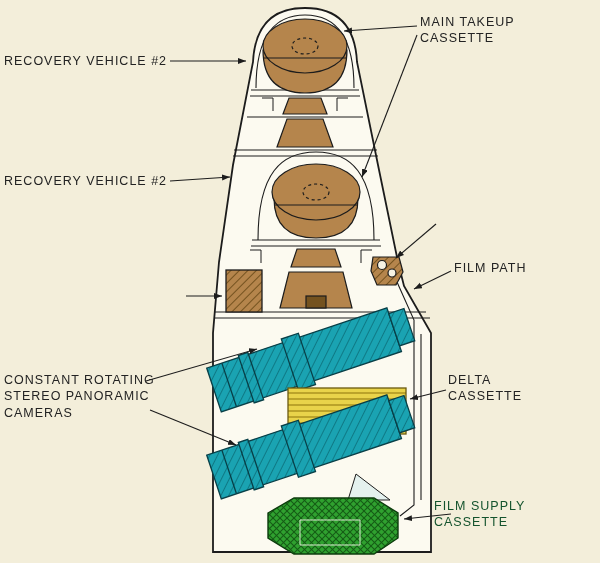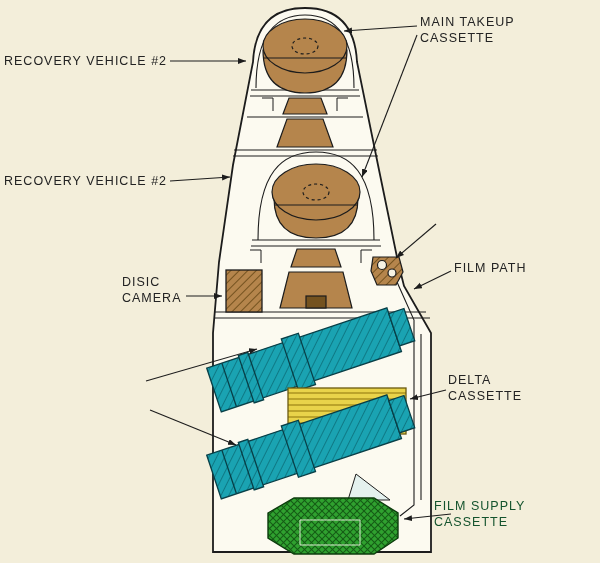--- a/index.html
+++ b/index.html
@@ -143,23 +143,24 @@
   <div class="lbl" style="left: 420px; top: 14px; color: rgb(35, 35, 35);">MAIN TAKEUP
 CASSETTE</div>
 
   <div class="lbl" style="left: 4px; top: 53px; color: rgb(35, 35, 35);">RECOVERY VEHICLE #2</div>
 
   <div class="lbl" style="left: 4px; top: 173px; color: rgb(35, 35, 35);">RECOVERY VEHICLE #2</div>
 
 
   <div class="lbl" style="left: 454px; top: 260px; color: rgb(35, 35, 35);">FILM PATH</div>
 
-  <div class="lbl" style="left: 122px; top: 274px; color: rgb(35, 35, 35);">DISIC
-CAMERA</div>
 
+  <div class="lbl" style="left: 4px; top: 372px; color: rgb(35, 35, 35);">CONSTANT ROTATING
+STEREO PANORAMIC
+CAMERAS</div>
 
   <div class="lbl" style="left: 448px; top: 372px; color: rgb(35, 35, 35);">DELTA
 CASSETTE</div>
 
   <div class="lbl" style="left: 434px; top: 498px; color: #14532d;">FILM SUPPLY
 CASSETTE</div>
 
 </div>
 
 </body></html>

